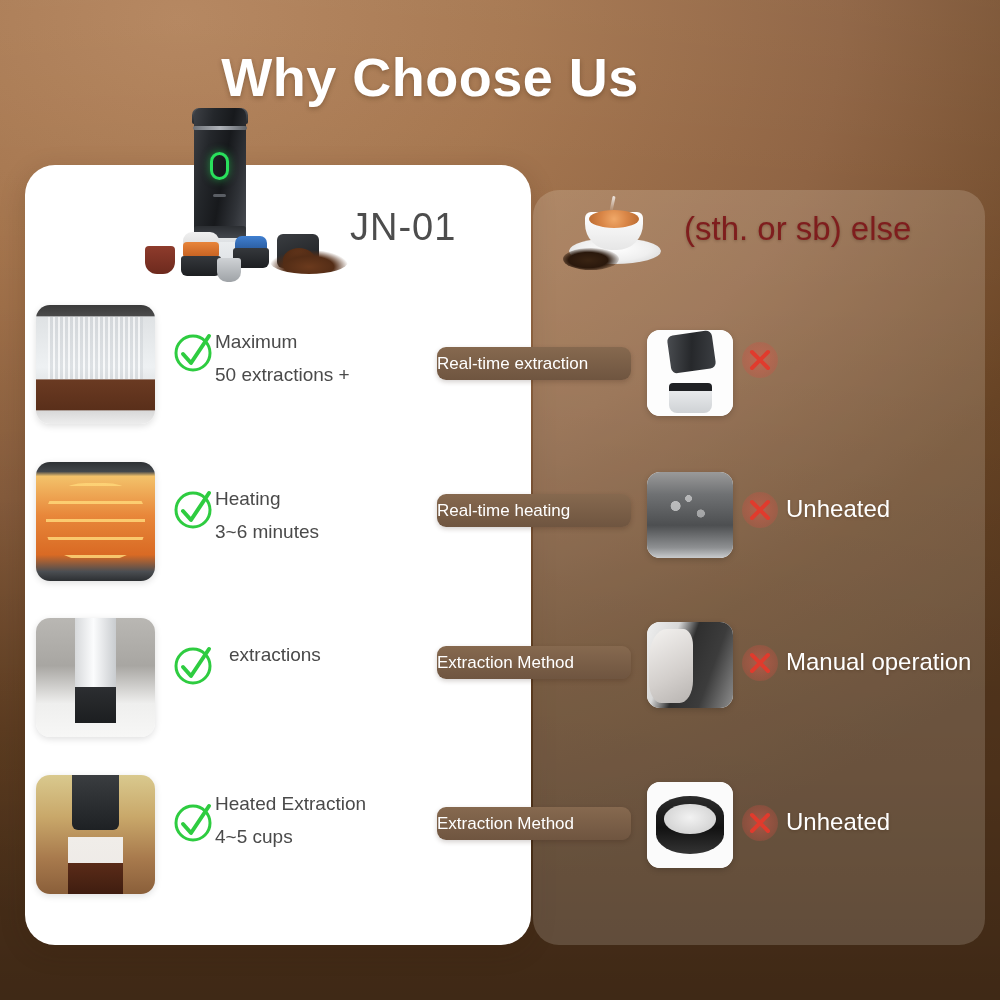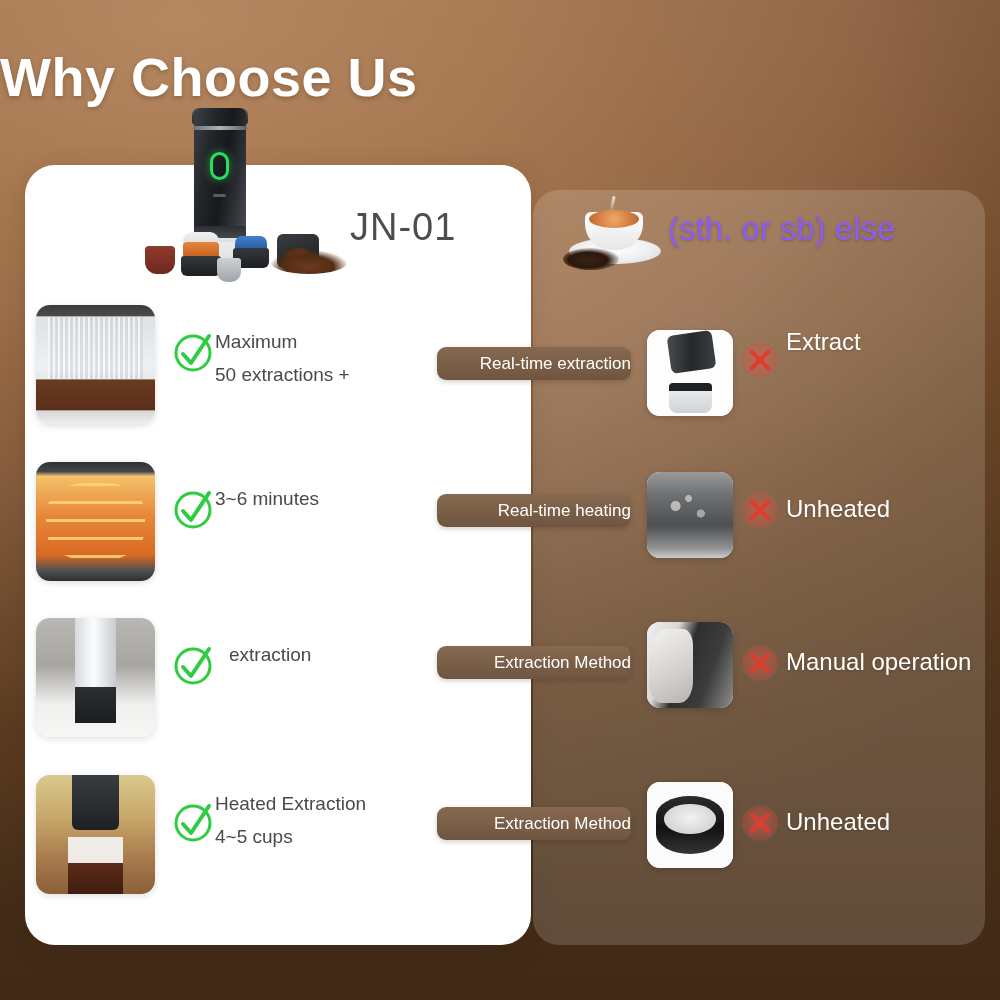--- a/index.html
+++ b/index.html
@@ -11,21 +11,21 @@
       radial-gradient(120% 90% at 18% 2%, #b2825a 0%, #a4744c 28%, #8d6140 55%, #6b4626 80%, #5a3a1f 100%);
     position:relative; overflow:hidden;
   }
   .bg-vignette{
     position:absolute; inset:0;
     background:linear-gradient(180deg, rgba(255,255,255,0.05) 0%, rgba(0,0,0,0) 30%, rgba(0,0,0,0.16) 78%, rgba(0,0,0,0.30) 100%);
     pointer-events:none;
   }
 
   .title{
-    position:absolute; top:46px; left:0; width:860px; 
+    position:absolute; top:46px; left:0; width:860px; text-align:center;
     color:#ffffff; font-size:54px; font-weight:bold; letter-spacing:0.5px;
     text-shadow:0 2px 5px rgba(60,35,15,0.33);
   }
 
   
   .panel-left{
     position:absolute; left:25px; top:165px; width:506px; height:780px;
     background:#ffffff; border-radius:30px;
     box-shadow:0 6px 26px rgba(50,28,12,0.18);
   }
@@ -105,22 +105,22 @@
     position:absolute; left:48px; top:-2px; width:3px; height:16px;
     background:linear-gradient(180deg,rgba(255,255,255,0.8),rgba(255,255,255,0));
     border-radius:2px; transform:rotate(12deg);
   }
   .cupimg .beans{
     position:absolute; left:0px; top:50px; width:56px; height:22px;
     background:radial-gradient(ellipse at 45% 55%, #3a2413 0%, #2a180c 45%, rgba(42,24,12,0) 75%);
     border-radius:50%;
   }
   .else-label{
-    position:absolute; left:120px; top:14px;
-    font-size:33px; color:#8b5cf6; white-space:nowrap;
+    position:absolute; left:136px; top:14px;
+    font-size:33px; color:#7f1d1d; white-space:nowrap;
     text-shadow:0 1px 3px rgba(50,28,12,0.30);
   }
 
   
   .row{ position:absolute; left:0; width:1000px; }
   .r1{ top:305px; } .r2{ top:462px; } .r3{ top:618px; } .r4{ top:775px; }
 
   .thumb-l{
     position:absolute; left:36px; width:119px; height:119px;
     border-radius:14px; overflow:hidden;
@@ -133,21 +133,21 @@
 
   .txt-l{
     position:absolute; left:215px; color:#4a4a4a; font-size:19px; line-height:33px;
     white-space:nowrap;
   }
 
   .badge{
     position:absolute; left:437px; width:194px; height:33px;
     background:linear-gradient(180deg,#86694f,#6f5540);
     border-radius:9px;
-    color:#ffffff; font-size:17px; line-height:33px; text-align:right;
+    color:#ffffff; font-size:17px; line-height:33px; text-align:left;
     box-shadow:0 2px 5px rgba(40,22,10,0.20);
   }
 
   .thumb-r{
     position:absolute; left:647px; width:86px; height:86px;
     background:#ffffff; border-radius:13px; overflow:hidden;
     box-shadow:0 2px 6px rgba(0,0,0,0.18);
   }
   .xmark{
     position:absolute; left:742px; width:36px; height:36px;
@@ -265,35 +265,35 @@
   <div class="badge" style="top:42px">Real-time extraction</div>
   <div class="thumb-r" style="top:25px">
       <div class="art g-drip"></div>
     </div>
   <div class="xmark" style="top:37px">
     <svg viewBox="0 0 36 36" width="36" height="36">
         <path d="M10 10 L26 26 M26 10 L10 26" stroke="#e03b2d" stroke-width="4" stroke-linecap="round"></path>
       </svg>
   </div>
   <div class="txt-r" style="top:21px">
-    <div>Extract</div>
   </div>
 </div>
 
 <div class="row r2">
   <div class="thumb-l">
       <div class="art a-heat"></div>
     </div>
   <div class="check" style="top:28px">
     <svg viewBox="0 0 40 40" width="40" height="40">
         <circle cx="20" cy="20" r="17" fill="none" stroke="#2ecc40" stroke-width="3"></circle>
         <path d="M10 21 L18 30 L36 3" fill="none" stroke="#2ecc40" stroke-width="4" stroke-linecap="round" stroke-linejoin="round"></path>
       </svg>
   </div>
   <div class="txt-l" style="top:20px">
+    <div>Heating</div>
     <div>3~6 minutes</div>
   </div>
   <div class="badge" style="top:32px">Real-time heating</div>
   <div class="thumb-r" style="top:10px">
       <div class="art g-cold"></div>
     </div>
   <div class="xmark" style="top:30px">
     <svg viewBox="0 0 36 36" width="36" height="36">
         <path d="M10 10 L26 26 M26 10 L10 26" stroke="#e03b2d" stroke-width="4" stroke-linecap="round"></path>
       </svg>
@@ -307,21 +307,21 @@
   <div class="thumb-l">
       <div class="art a-auto"></div>
     </div>
   <div class="check" style="top:28px">
     <svg viewBox="0 0 40 40" width="40" height="40">
         <circle cx="20" cy="20" r="17" fill="none" stroke="#2ecc40" stroke-width="3"></circle>
         <path d="M10 21 L18 30 L36 3" fill="none" stroke="#2ecc40" stroke-width="4" stroke-linecap="round" stroke-linejoin="round"></path>
       </svg>
   </div>
   <div class="txt-l" style="top:20px">
-    <div style="padding-left:14px">extraction</div>
+    <div style="padding-left:14px">extractions</div>
   </div>
   <div class="badge" style="top:28px">Extraction Method</div>
   <div class="thumb-r" style="top:4px">
       <div class="art g-hand"></div>
     </div>
   <div class="xmark" style="top:27px">
     <svg viewBox="0 0 36 36" width="36" height="36">
         <path d="M10 10 L26 26 M26 10 L10 26" stroke="#e03b2d" stroke-width="4" stroke-linecap="round"></path>
       </svg>
   </div>

